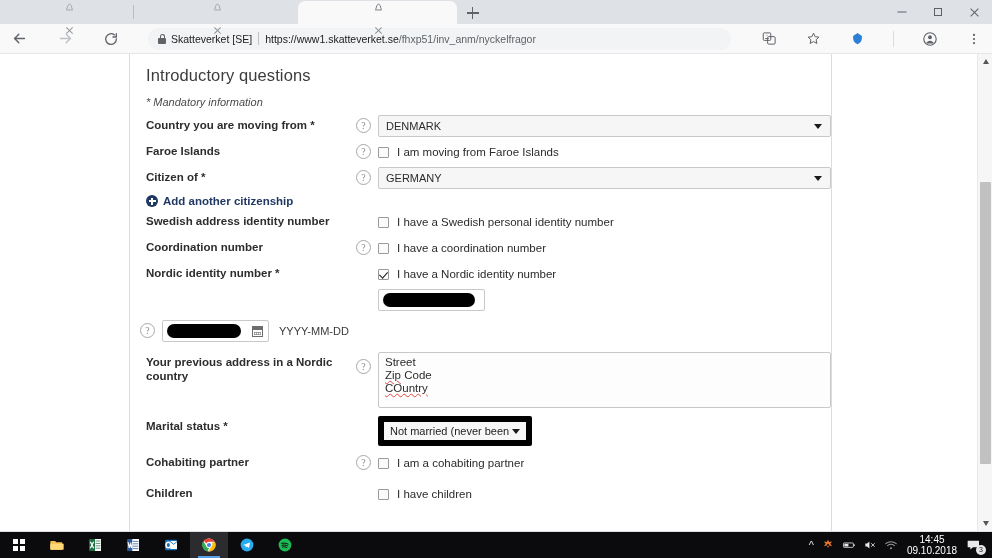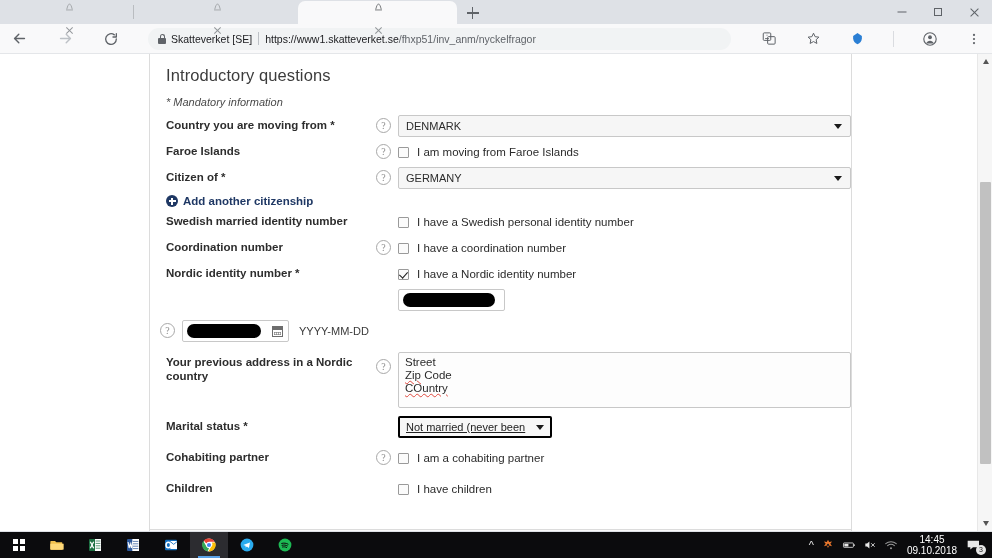--- a/index.html
+++ b/index.html
@@ -125,21 +125,21 @@
   .viewport {
     position: relative; width: 992px; height: 477px;
     background: #ffffff; overflow: hidden;
   }
   .pagebody {
     position: absolute; left: 0; top: 0; width: 977px; height: 477px;
     background: #ffffff;
   }
   
   .card {
-    position: absolute; left: 149px; top: 0; width: 703px;
+    position: absolute; left: 129px; top: 0; width: 703px;
     background: #ffffff;
     border-left: 1px solid #dcdcdc; border-right: 1px solid #dcdcdc;
   }
   .card-inner { padding: 12px 18px 10px 10px; }
 
   h1.sectiontitle {
     font-size: 16.5px; font-weight: 400; color: #3c3c3c;
     letter-spacing: .1px; padding: 0 0 2px 6px;
   }
   .mandatory {
@@ -230,24 +230,24 @@
     padding: 3px 6px; font-size: 11.5px; color: #2b2b2b; line-height: 13px;
   }
   .spell {
     text-decoration: underline; text-decoration-style: wavy;
     text-decoration-color: #e04a3f; text-decoration-thickness: 1px;
     text-underline-offset: 1px;
   }
 
   
   .selectsm {
-    width: 154px; height: 22px; background: #f7f7f7;
-    border: 2px solid #000000; border-radius: 2px;
+    width: 154px; height: 30px; background: #f7f7f7;
+    border: 6px solid #000000; border-radius: 2px;
     display: flex; align-items: center; padding: 0 6px;
-    font-size: 11px; color: #222; position: relative; text-decoration: underline;
+    font-size: 11px; color: #222; position: relative;
   }
   .selectsm .caret2 {
     position: absolute; right: 6px; top: 50%; margin-top: -2px;
     width: 0; height: 0; border-left: 4px solid transparent;
     border-right: 4px solid transparent; border-top: 5px solid #1a1a1a;
   }
 
   
   .addlink {
     display: flex; align-items: flex-start; gap: 5px;
@@ -495,21 +495,21 @@
               </div>
             </div>
           </div>
 
           <div class="addlink">
             <span class="plusicon"></span>
             <span class="atxt">Add another citizenship</span>
           </div>
 
           <div class="row">
-            <div class="lbl">Swedish married identity number</div>
+            <div class="lbl">Swedish address identity number</div>
             <div class="helpcol"></div>
             <div class="field">
               <div class="cbrow">
                 <span class="cb"></span>
                 <span class="cbtext">I have a Swedish personal identity number</span>
               </div>
             </div>
           </div>
 
           <div class="row">

